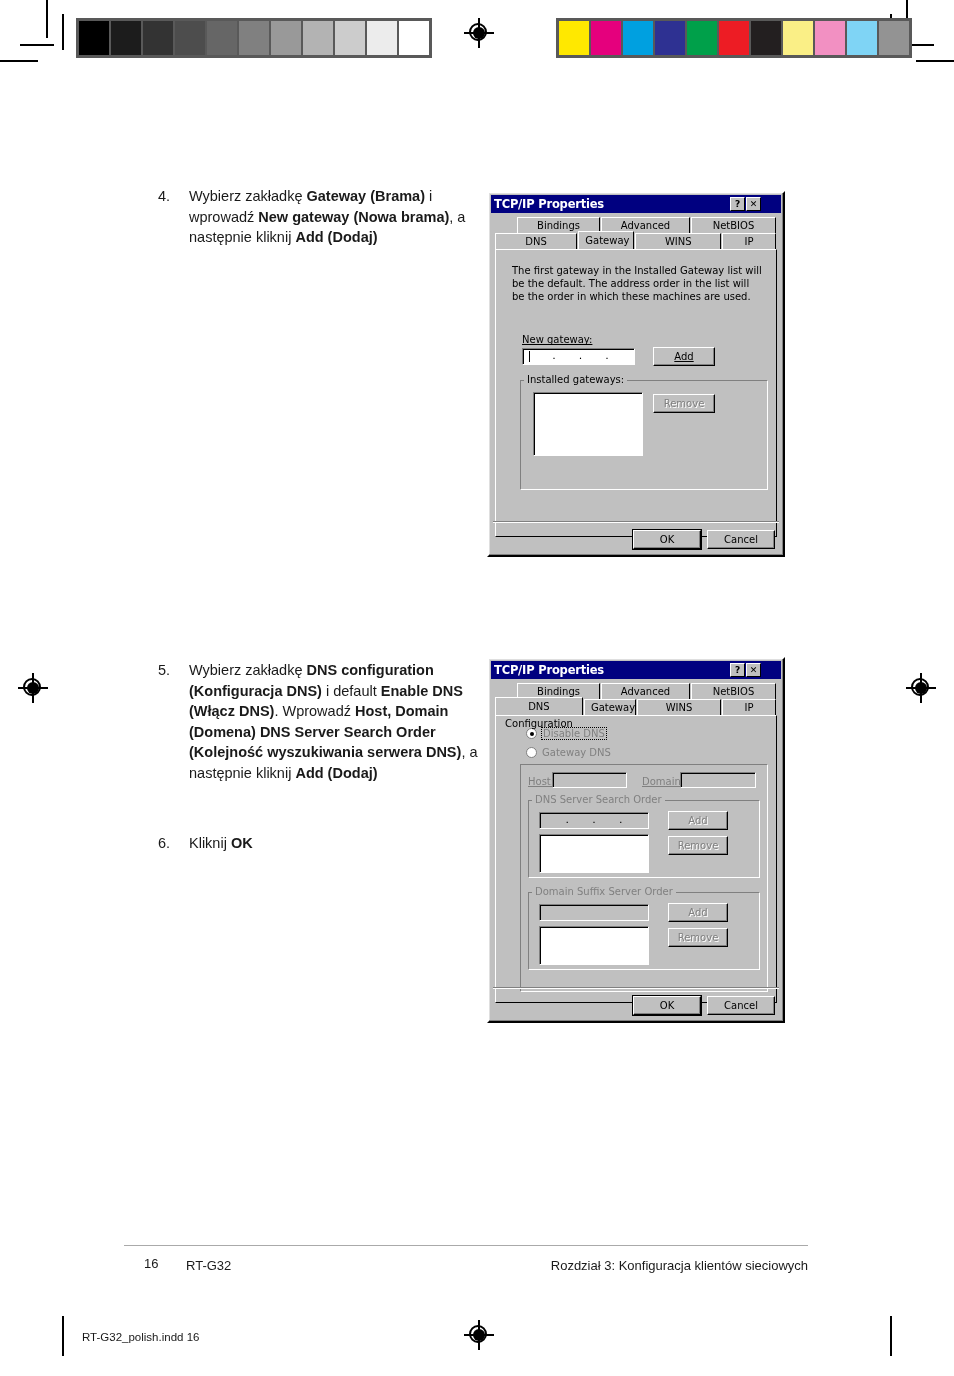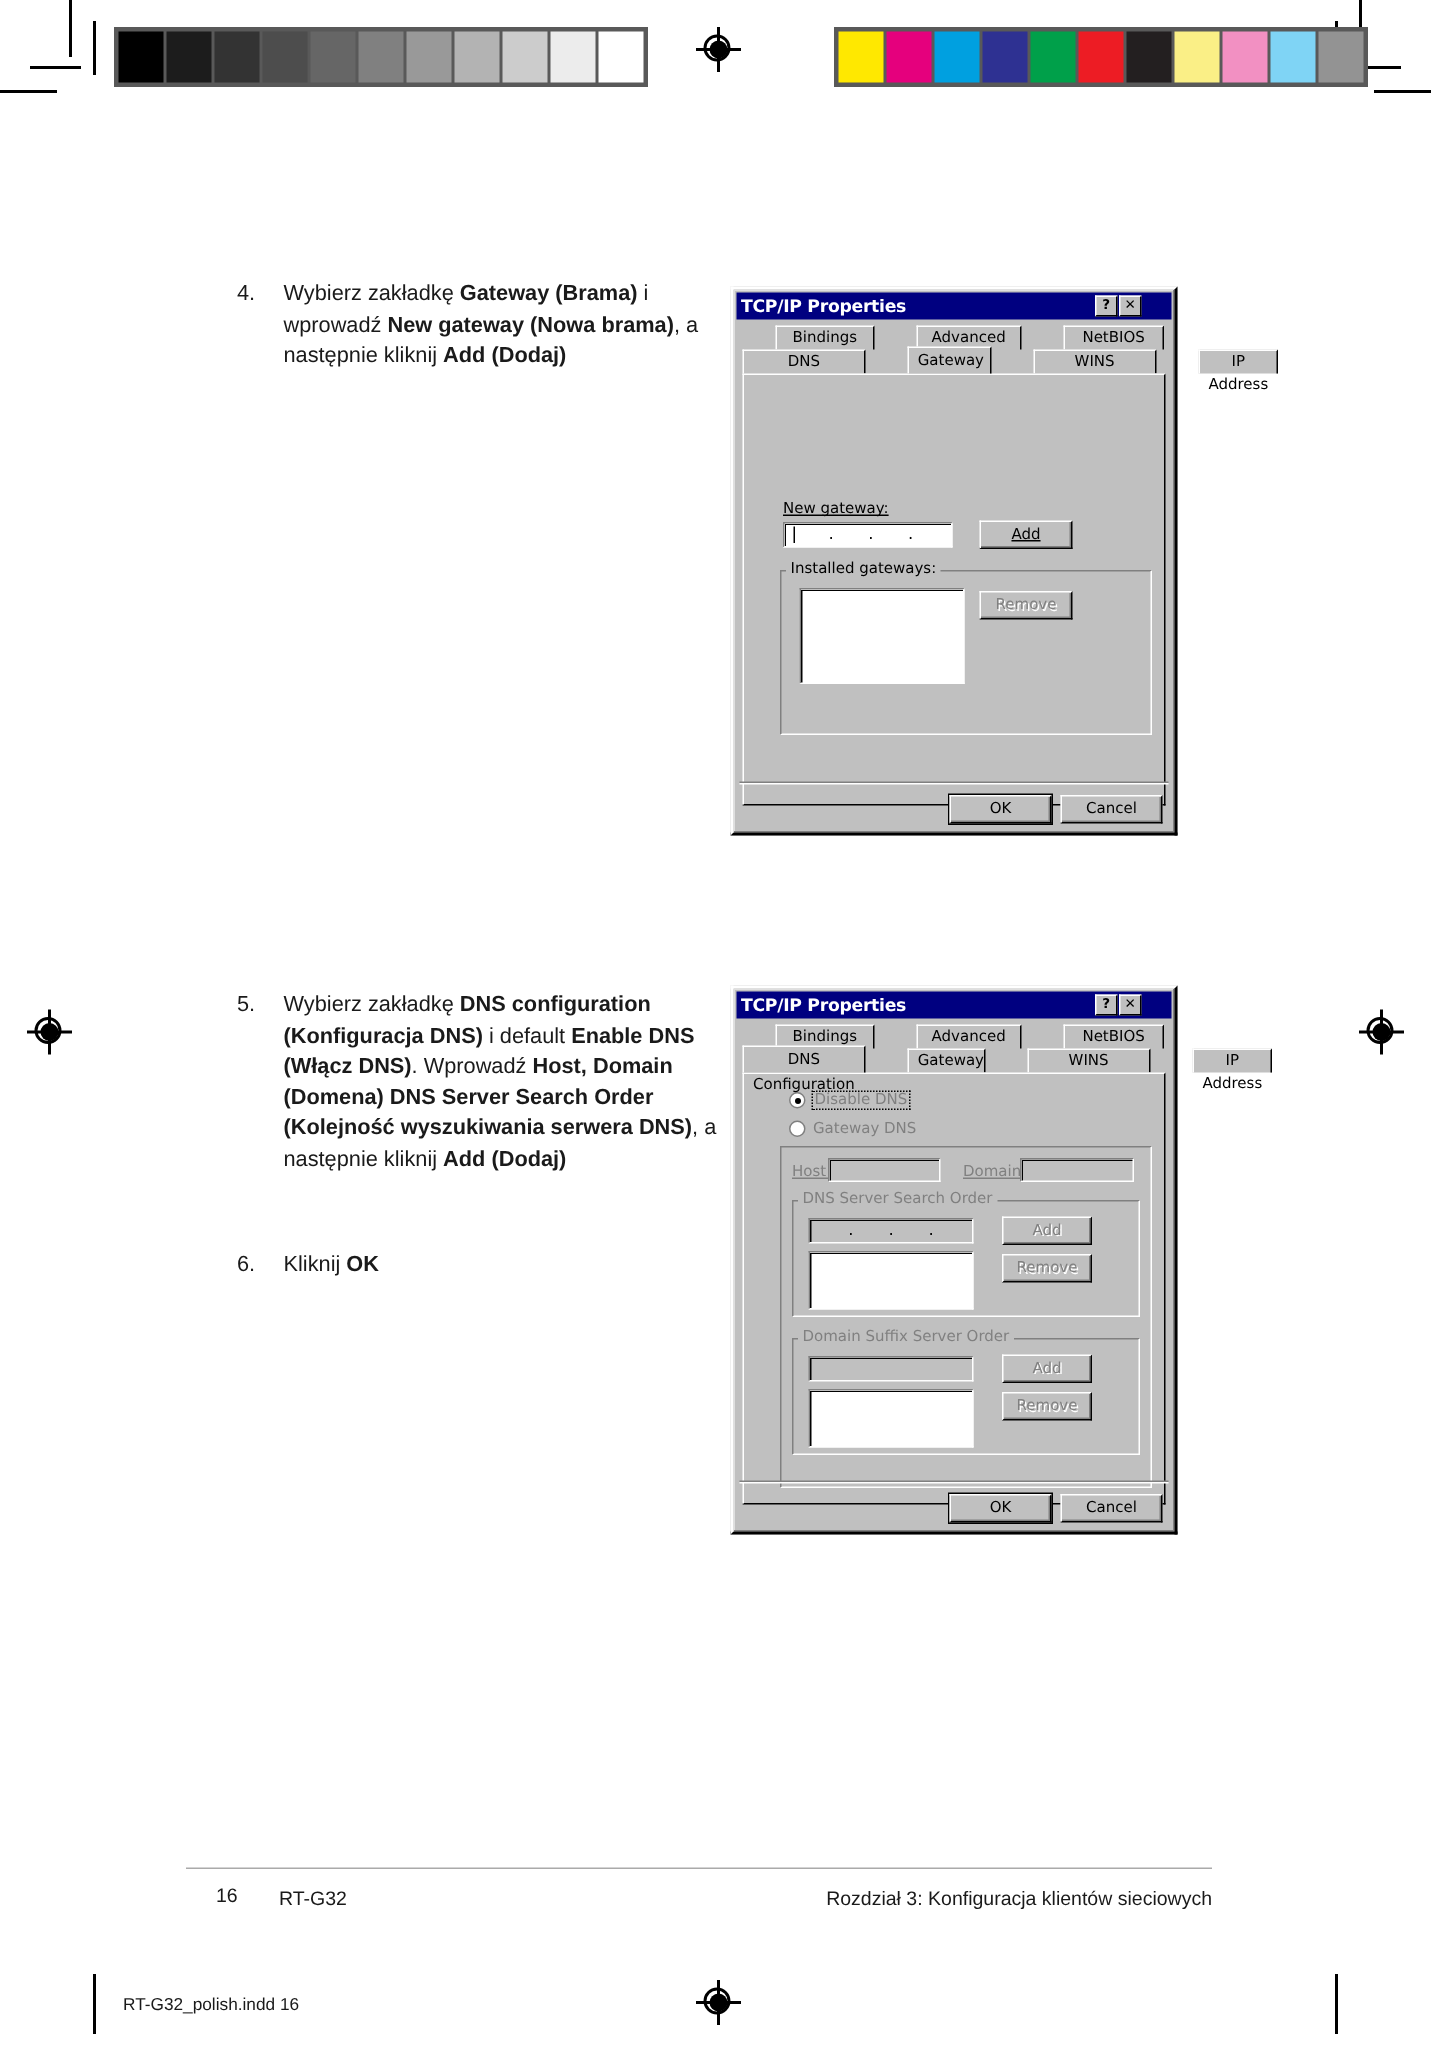--- a/index.html
+++ b/index.html
@@ -124,21 +124,21 @@
     text-align: center;
     color: #000;
     font-weight: bold;
     margin-left: 1px;
     font-family: "DejaVu Sans", sans-serif;
   }
 
   .tabstrip {
     margin: 4px 6px 0 6px;
   }
-  .tabrow { display: flex; gap: 27px; }
+  .tabrow { display: flex; }
   .tabrow.row1 { padding-left: 22px; }
   .tab {
     height: 16px;
     background: #c0c0c0;
     border-top: 1px solid #ffffff;
     border-left: 1px solid #ffffff;
     border-right: 1px solid #000000;
     box-sizing: border-box;
     font-size: 10px;
     color: #000;
@@ -439,20 +439,21 @@
       </div>
       <div class="tabrow row2">
         <div class="tab" style="width:88px;">DNS Configuration</div>
         <div class="tab active" style="width:56px;">Gateway</div>
         <div class="tab" style="width:92px;">WINS Configuration</div>
         <div class="tab" style="width:56px;">IP Address</div>
       </div>
     </div>
 
     <div class="panel" style="height:288px;">
+      <div class="desc" style="width:250px;">The first gateway in the Installed Gateway list will be the default. The address order in the list will be the order in which these machines are used.</div>
 
       <div class="fld-label" style="position:absolute;left:26px;top:84px;text-decoration:underline;text-decoration-skip-ink:none;">New gateway:</div>
 
       <div class="ipbox" style="position:absolute;left:26px;top:98px;width:113px;height:17px;">
         <div class="caret"></div>
         <div class="ipseg"></div>
         <div class="ipdot">.</div>
         <div class="ipseg"></div>
         <div class="ipdot">.</div>
         <div class="ipseg"></div>

